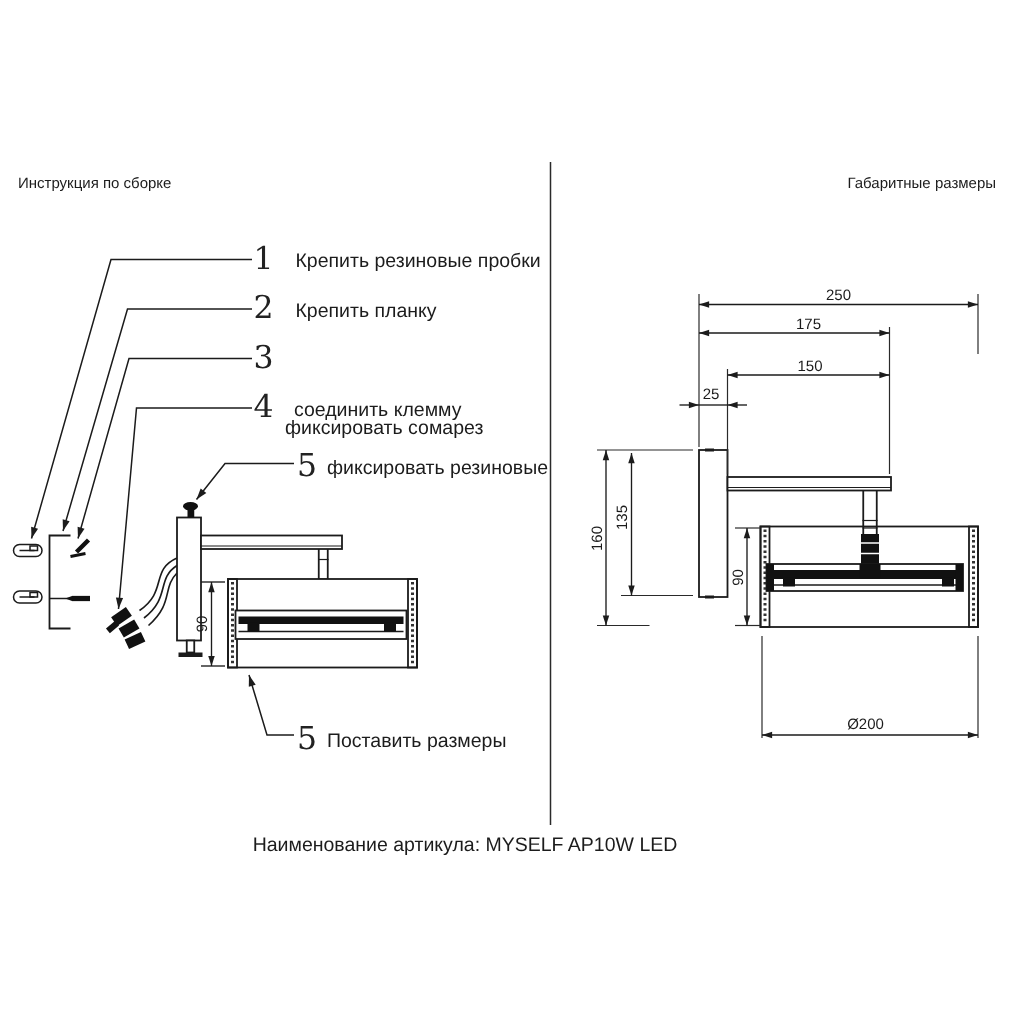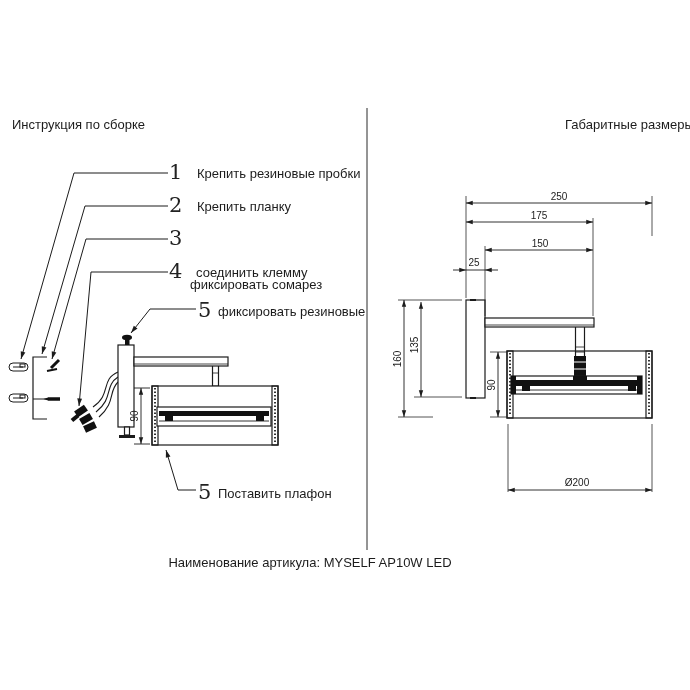--- a/index.html
+++ b/index.html
@@ -1,21 +1,21 @@
 <!DOCTYPE html>
 <html><head>
 <meta charset="utf-8">
 <style>
   html,body{margin:0;padding:0;}
   body{
     width:690px;height:690px;background:#ffffff;position:relative;overflow:hidden;
     font-family:"Liberation Sans", sans-serif;color:#1c1c1c;
   }
   .abs{position:absolute;white-space:nowrap;}
-  .title{font-size:13px;color:#1c1c1c;}
+  .title{font-size:10px;color:#1c1c1c;}
   .step-num{font-family:"DejaVu Serif", serif;font-size:21px;color:#222;line-height:1;}
   .step-label{font-size:13px;color:#1c1c1c;}
   .caption{font-size:13px;color:#1c1c1c;left:0;top:555px;width:620px;text-align:center;}
   svg text{font-family:"Liberation Sans", sans-serif;font-size:10px;fill:#1c1c1c;}
   svg{position:absolute;left:0;top:0;}
 </style>
 </head>
 <body>
 
 <div class="abs title" style="left:12px;top:117px;">Инструкция по сборке</div>
@@ -30,21 +30,21 @@
 <div class="abs step-num" style="left:169px;top:228px;">3</div>
 <div class="abs step-label" style="left:190px;top:232px;margin-top:45px;">фиксировать сомарез</div>
 
 <div class="abs step-num" style="left:169px;top:261px;">4</div>
 <div class="abs step-label" style="left:196px;top:265px;">соединить клемму</div>
 
 <div class="abs step-num" style="left:198px;top:300px;">5</div>
 <div class="abs step-label" style="left:218px;top:304px;">фиксировать резиновые</div>
 
 <div class="abs step-num" style="left:198px;top:482px;">5</div>
-<div class="abs step-label" style="left:218px;top:486px;">Поставить плафон</div>
+<div class="abs step-label" style="left:218px;top:486px;">Поставить размеры</div>
 
 <div class="abs caption">Наименование артикула: MYSELF AP10W LED</div>
 
 <svg width="690" height="690" viewBox="0 0 690 690">
   <defs>
     <marker id="arr" viewBox="0 0 10 10" refX="10" refY="5" markerWidth="10" markerHeight="7.5" orient="auto-start-reverse">
       <path d="M0,1.8 L10,5 L0,8.2 Z" fill="#1c1c1c"></path>
     </marker>
   </defs>
 

